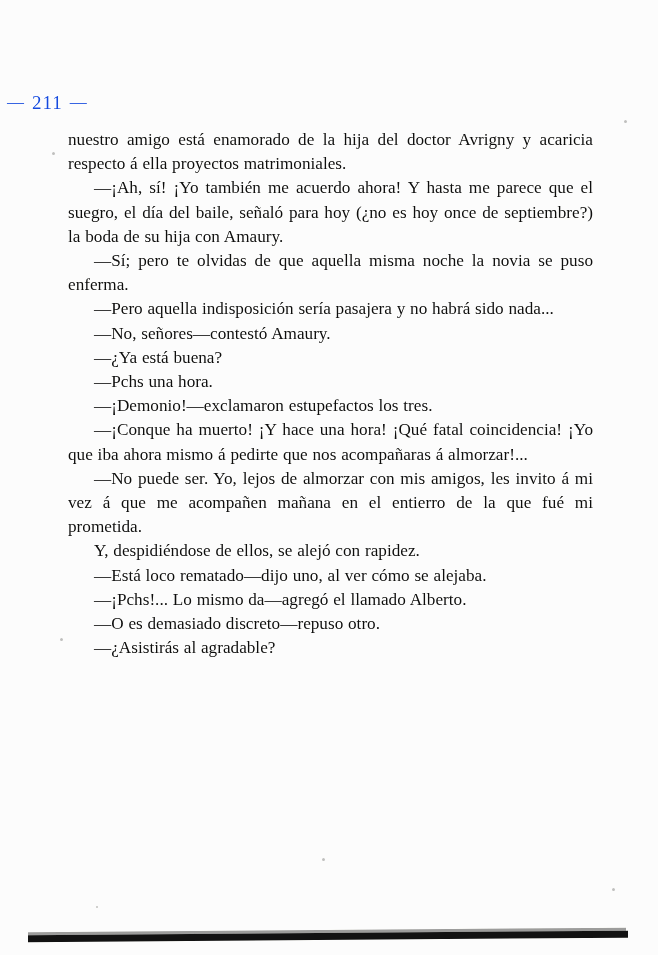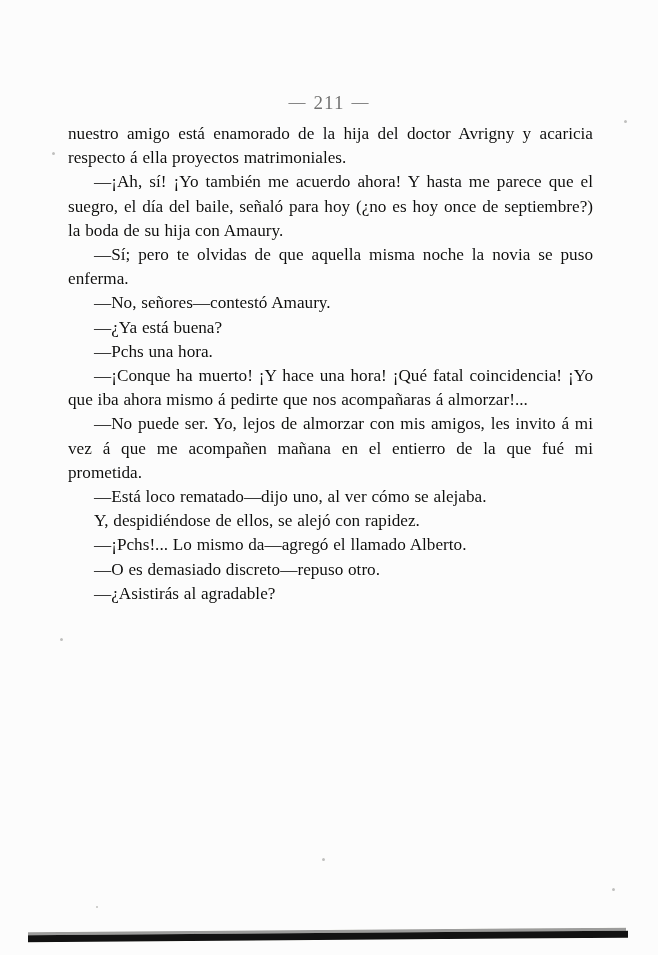--- a/index.html
+++ b/index.html
@@ -18,35 +18,34 @@
     position: relative;
     width: 658px;
     height: 955px;
     background: #fdfdfb;
   }
   .page-number {
     position: absolute;
     top: 92px;
     left: 0;
     width: 658px;
-    text-align: center;
     font-size: 19px;
     letter-spacing: 1px;
-    color: #737373;
+    color: #1d4ed8;
     font-family: "Liberation Serif", serif;
   }
   .page-number .dash {
     display: inline-block;
     transform: translateY(-2px);
     padding: 0 7px;
     font-size: 17px;
   }
   .text-block {
     position: absolute;
-    top: 122px;
+    top: 128px;
     left: 68px;
     width: 525px;
   }
   p.para {
     margin: 0 0 0 0;
     font-size: 17.2px;
     line-height: 24.2px;
     text-align: justify;
     text-justify: inter-word;
     color: #171717;
@@ -104,27 +103,29 @@
 <div class="page filter-wrap">
 
   <div class="page-number">
     <span class="dash">—</span><span>211</span><span class="dash">—</span>
   </div>
 
   <div class="text-block">
     <p class="para">nuestro amigo está enamorado de la hija del doctor Avrigny y acaricia respecto á ella proyectos matrimoniales.</p>
     <p class="para indent">—¡Ah, sí! ¡Yo también me acuerdo ahora! Y hasta me parece que el suegro, el día del baile, señaló para hoy (¿no es hoy once de septiembre?) la boda de su hija con Amaury.</p>
     <p class="para indent">—Sí; pero te olvidas de que aquella misma noche la novia se puso enferma.</p>
+    <p class="para indent">—Pero aquella indisposición sería pasajera y no habrá sido nada...</p>
     <p class="para indent">—No, señores—contestó Amaury.</p>
     <p class="para indent">—¿Ya está buena?</p>
     <p class="para indent">—Pchs una hora.</p>
+    <p class="para indent">—¡Demonio!—exclamaron estupefactos los tres.</p>
     <p class="para indent">—¡Conque ha muerto! ¡Y hace una hora! ¡Qué fatal coincidencia! ¡Yo que iba ahora mismo á pedirte que nos acompañaras á almorzar!...</p>
     <p class="para indent">—No puede ser. Yo, lejos de almorzar con mis amigos, les invito á mi vez á que me acompañen mañana en el entierro de la que fué mi prometida.</p>
+    <p class="para indent">Y, despidiéndose de ellos, se alejó con rapidez.</p>
     <p class="para indent">—Está loco rematado—dijo uno, al ver cómo se alejaba.</p>
-    <p class="para indent">Y, despidiéndose de ellos, se alejó con rapidez.</p>
     <p class="para indent">—¡Pchs!... Lo mismo da—agregó el llamado Alberto.</p>
     <p class="para indent">—O es demasiado discreto—repuso otro.</p>
     <p class="para indent">—¿Asistirás al agradable?</p>
   </div>
 
   <div class="bottom-bar">
     <div class="bar-ink2"></div>
     <div class="bar-ink"></div>
   </div>
 

